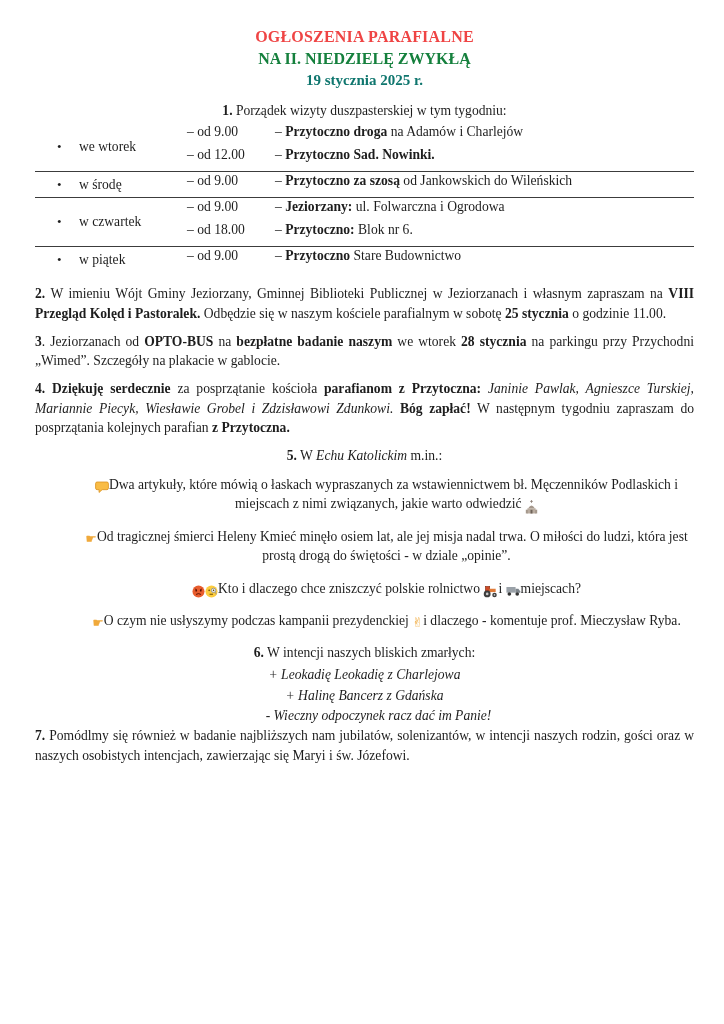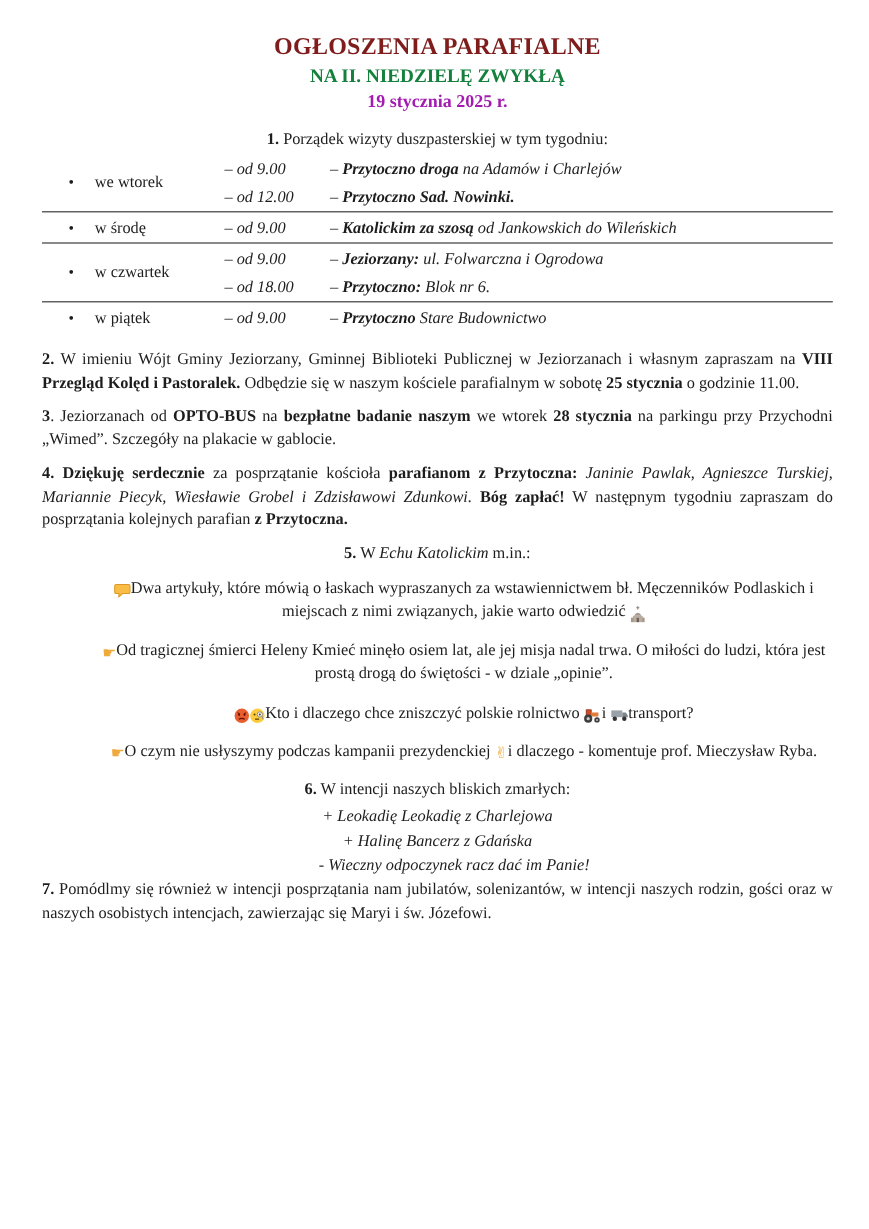--- a/index.html
+++ b/index.html
@@ -5,39 +5,39 @@
   html,body{margin:0;padding:0;background:#ffffff;}
   .page{
     width:724px; height:1024px; box-sizing:border-box;
     padding:28px 30px 0 35px;
     background:#ffffff;
     font-family:"Liberation Serif","DejaVu Serif",serif;
     color:#1d1d1d;
     overflow:hidden;
   }
   .hdr{text-align:center; margin:0; font-weight:bold;}
-  h1.hdr{font-size:20px; letter-spacing:.2px; margin-bottom:4px; color:#7f1d1d;}
+  h1.hdr{font-size:16px; letter-spacing:.2px; margin-bottom:4px; color:#ef4444;}
   h2.hdr{font-size:16px; margin-bottom:4px;}
-  h3.hdr{font-size:15px; margin-bottom:12px; color:#a21caf;}
+  h3.hdr{font-size:15px; margin-bottom:12px; color:#0f766e;}
   .para{font-size:13.6px; line-height:1.42; margin:0 0 9px 0;text-align:center;}
   .j{text-align:justify;}
   .b{font-weight:bold;}
   .i{font-style:italic;}
   .tight{margin-bottom:3px;}
   .bullet{margin-left:44px; margin-bottom:13px; text-align:center;}
   .memorial{font-style:italic; margin-bottom:1px;}
   .closing{margin-left:28px; margin-bottom:1px;}
   
   .schedule{margin:2px 0 12px 0;}
   .sgroup{display:flex; align-items:stretch; padding:1px 0;}
   .topline{border-top:1.6px solid #3c3c3c;}
   .day{width:152px; display:flex; align-items:center; box-sizing:border-box; padding-left:22px; font-size:13.6px;}
   .bull{width:22px; font-size:13px;}
   .lines{flex:1;}
-  .sline{display:flex; align-items:center; min-height:23px; font-size:13.6px;font-style:italic;}
+  .sline{display:flex; align-items:flex-start; min-height:23px; font-size:13.6px;}
   .time{width:88px;}
   .desc{flex:1;}
   .icon{display:inline-block; vertical-align:-2px; line-height:1;}
   .icon svg{display:inline-block; vertical-align:middle;}
   .glyph{font-family:"DejaVu Sans",sans-serif; color:#f0a93b; font-size:13px; font-style:normal; font-weight:normal;}
 </style>
 </head>
 <body>
 
 <div class="page">
@@ -64,21 +64,21 @@
           </div>
         </div>
         <div class="sgroup topline">
           <div class="day">
             <span class="bull">•</span>
             <span>w środę</span>
           </div>
           <div class="lines">
             <div class="sline">
               <span class="time">– od 9.00</span>
-              <span class="desc"><span>– </span><span class="b">Katolickim za szosą</span><span> od Jankowskich do Wileńskich</span></span>
+              <span class="desc"><span>– </span><span class="b">Przytoczno za szosą</span><span> od Jankowskich do Wileńskich</span></span>
             </div>
           </div>
         </div>
         <div class="sgroup topline">
           <div class="day">
             <span class="bull">•</span>
             <span>w czwartek</span>
           </div>
           <div class="lines">
             <div class="sline">
@@ -137,21 +137,21 @@
             <rect x="7.6" y="4.2" width="7.6" height="4" fill="#e07b39"></rect>
             <circle cx="5" cy="10.4" r="4.1" fill="#3d3d3d"></circle>
             <circle cx="5" cy="10.4" r="1.6" fill="#c9c9c9"></circle>
             <circle cx="13.8" cy="11.6" r="2.7" fill="#3d3d3d"></circle>
             <circle cx="13.8" cy="11.6" r="1" fill="#c9c9c9"></circle>
           </svg></span><span>i </span><span class="icon"><svg width="15" height="12" viewBox="0 0 18 14">
             <rect x="0.5" y="2.2" width="11" height="6.8" fill="#9aa1a8"></rect>
             <path d="M11.5 4.2h3.4l2.1 3v1.8h-5.5z" fill="#7d858c"></path>
             <circle cx="4" cy="10.6" r="2.2" fill="#333"></circle>
             <circle cx="13.5" cy="10.6" r="2.2" fill="#333"></circle>
-          </svg></span><span>transport?</span></p>
+          </svg></span><span>miejscach?</span></p>
       <p class="para bullet"><span class="icon"><span class="glyph">☛</span></span><span>O czym nie usłyszymy podczas kampanii prezydenckiej </span><span class="icon"><span class="glyph">✌</span></span><span>i dlaczego - komentuje prof. Mieczysław Ryba.</span></p>
       <p class="para tight"><span class="b">6.</span><span> W intencji naszych bliskich zmarłych:</span></p>
       <p class="para memorial"><span class="i">+ Leokadię Leokadię z Charlejowa</span></p>
       <p class="para memorial"><span class="i">+ Halinę Bancerz z Gdańska</span></p>
       <p class="para memorial closing"><span class="i">- Wieczny odpoczynek racz dać im Panie!</span></p>
-      <p class="para j"><span class="b">7.</span><span> Pomódlmy się również w intencji posprzątania nam jubilatów, solenizantów, w intencji naszych rodzin, gości oraz w naszych osobistych intencjach, zawierzając się Maryi i św. Józefowi.</span></p>
+      <p class="para j"><span class="b">7.</span><span> Pomódlmy się również w badanie najbliższych nam jubilatów, solenizantów, w intencji naszych rodzin, gości oraz w naszych osobistych intencjach, zawierzając się Maryi i św. Józefowi.</span></p>
     </div>
 </div>
 
 </body></html>

